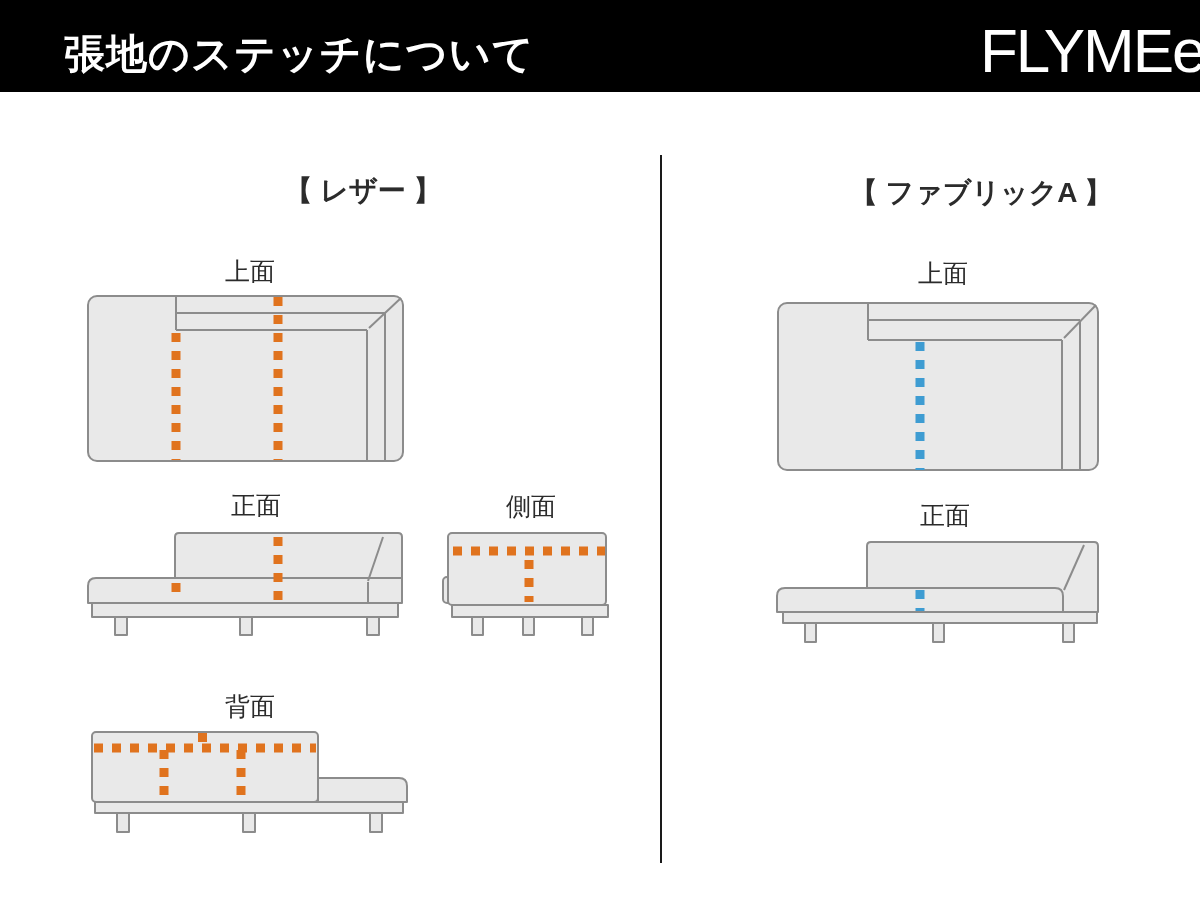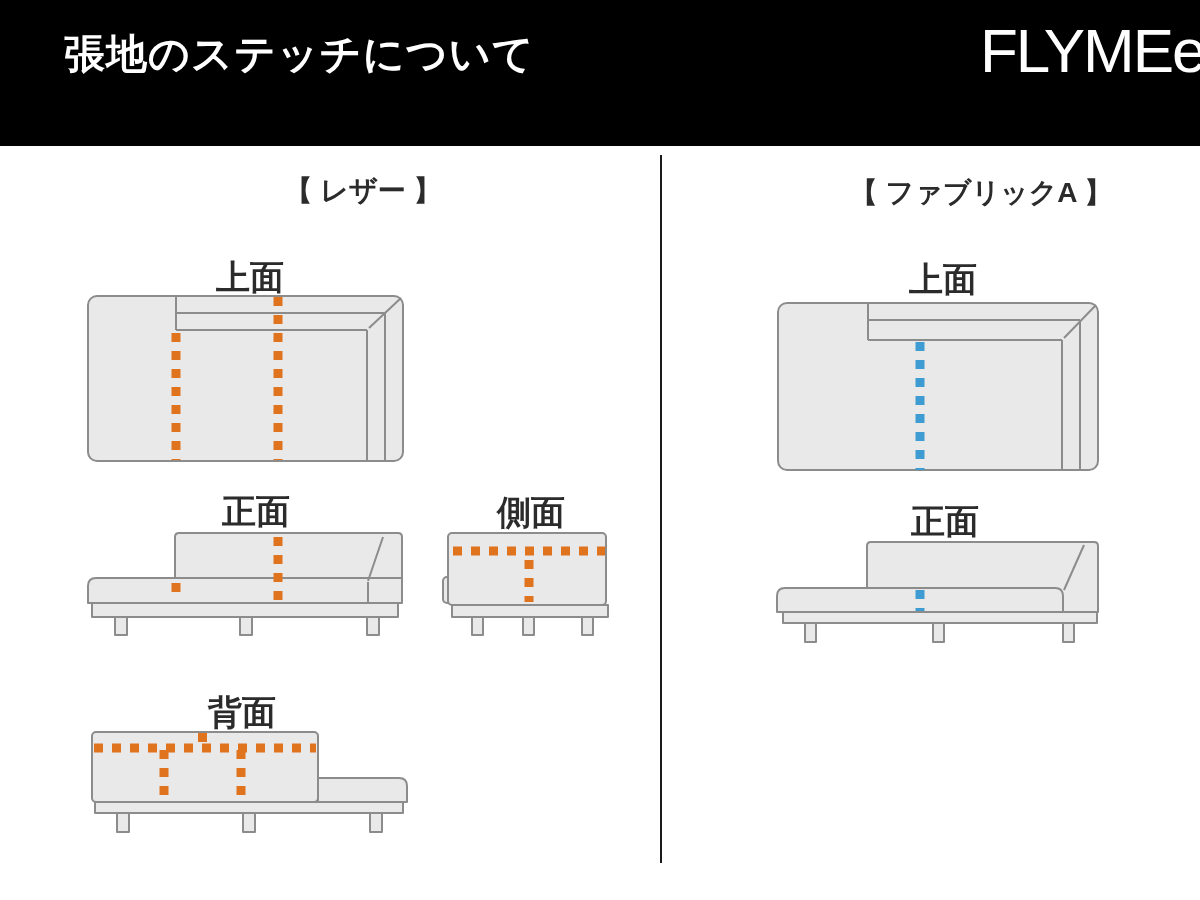--- a/index.html
+++ b/index.html
@@ -2,21 +2,21 @@
 <html style="--page-bg: #FFFFFF; --header-bg: #000000; --header-text: #FFFFFF; --leather-stitch: #E0731E; --fabric-stitch: #3E9CD2; --sofa-fill: #E9E9E9; --sofa-stroke: #8C8C8C; --label-text: #2B2B2B; --divider: #1A1A1A;"><head>
 <meta charset="utf-8">
 <style>
   html,body { margin:0; padding:0; }
   body {
     width:1200px; height:900px; position:relative; overflow:hidden;
     background:var(--page-bg,#ffffff);
     font-family:"Liberation Sans", sans-serif;
   }
   .header {
-    position:absolute; left:0; top:0; width:1200px; height:146px;
+    position:absolute; left:0; top:0; width:1200px; height:92px;
     background:var(--header-bg,#000);
   }
   .header .title {
     position:absolute; left:64px; top:30px; font-size:41px; line-height:48px;
     font-weight:bold; color:var(--header-text,#fff); letter-spacing:1px;
     white-space:nowrap;
   }
   .header .brand {
     position:absolute; left:980px; top:20px; font-size:62px; line-height:62px;
     font-weight:400; color:var(--header-text,#fff); letter-spacing:-2px;
@@ -26,21 +26,21 @@
     position:absolute; left:660px; top:155px; width:2px; height:708px;
     background:var(--divider,#111);
   }
   .section-title {
     position:absolute; font-size:28px; font-weight:bold;
     color:var(--label-text,#2b2b2b); text-align:center; white-space:nowrap;margin-left:33px;
   }
   #leather-title { left:0; top:172px; width:660px; }
   #fabric-title  { left:660px; top:174px; width:576px; }
   .view-label {
-    position:absolute; font-size:34px; font-weight:bold;
+    position:absolute; font-size:25px; font-weight:normal;
     color:var(--label-text,#2b2b2b); transform:translateX(-50%);
     white-space:nowrap;
   }
   svg.diagram { position:absolute; overflow:visible; }
   .diagram .body {
     fill:var(--sofa-fill,#e9e9e9); stroke:var(--sofa-stroke,#8c8c8c);
     stroke-width:2; stroke-linejoin:round;
   }
   .diagram line.edge { stroke:var(--sofa-stroke,#8c8c8c); stroke-width:2; }
   .diagram .stitch-l { stroke:var(--leather-stitch,#e0731e); stroke-width:9; fill:none; }
@@ -56,21 +56,21 @@
 </div>
 
 <div class="divider"></div>
 
 <div class="section-title" id="leather-title">【 レザー 】</div>
 <div class="section-title" id="fabric-title">【 ファブリックA 】</div>
 
 <div class="view-label" style="left:250px; top:255px;">上面</div>
 <div class="view-label" style="left:256px; top:489px;">正面</div>
 <div class="view-label" style="left:531px; top:490px;">側面</div>
-<div class="view-label" style="left:242px; top:690px;">背面</div>
+<div class="view-label" style="left:250px; top:690px;">背面</div>
 <div class="view-label" style="left:943px; top:257px;">上面</div>
 <div class="view-label" style="left:945px; top:499px;">正面</div>
 
 <svg class="diagram" style="left:80px; top:288px;" width="335" height="185" viewBox="0 0 335 185">
   <rect class="body" x="8" y="8" width="315" height="165" rx="9"></rect>
   <line class="edge" x1="96" y1="8" x2="96" y2="42"></line>
   <line class="edge" x1="96" y1="25" x2="305" y2="25"></line>
   <line class="edge" x1="96" y1="42" x2="287" y2="42"></line>
   <line class="edge" x1="305" y1="25" x2="305" y2="173"></line>
   <line class="edge" x1="287" y1="42" x2="287" y2="173"></line>

